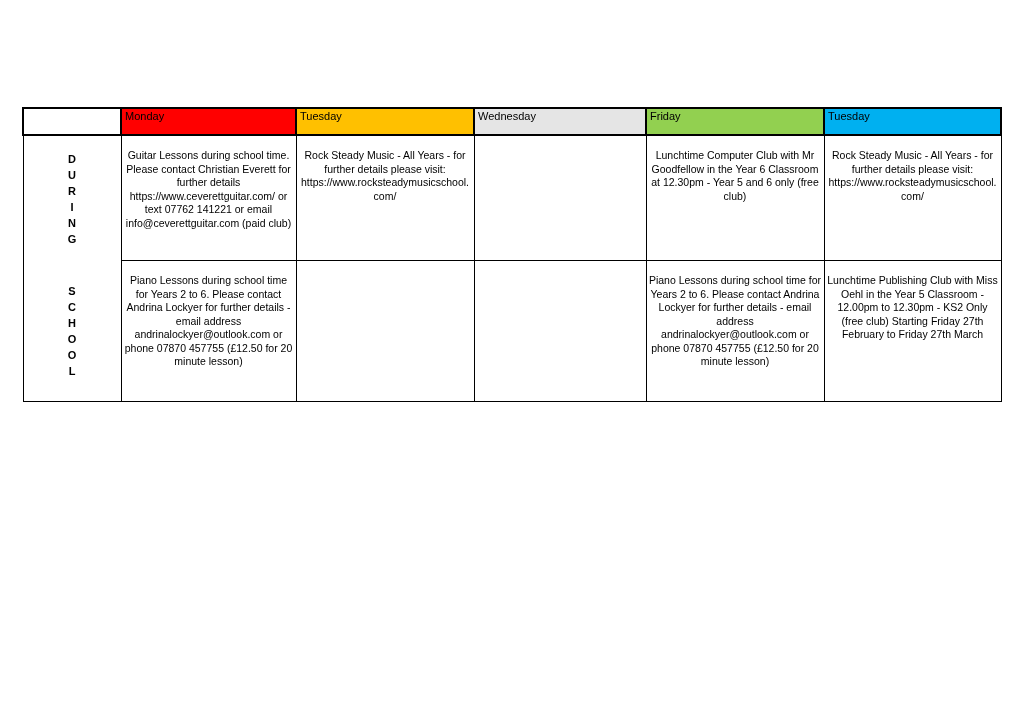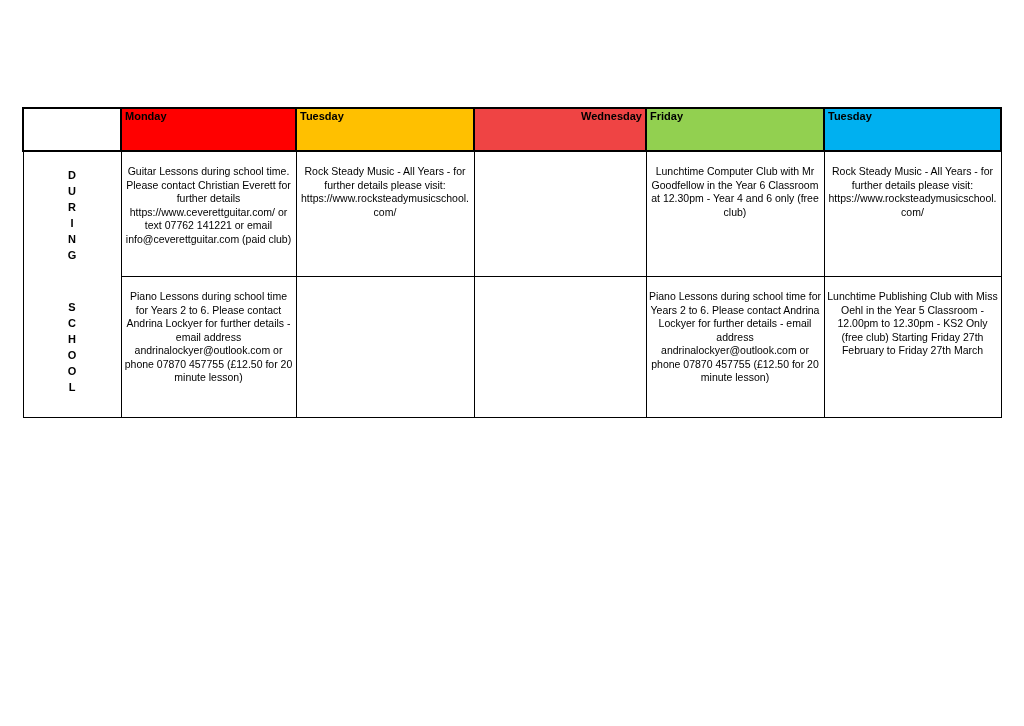--- a/index.html
+++ b/index.html
@@ -24,23 +24,23 @@
     position: absolute;
     top: 107px; left: 22px;
     width: 978px;
     border-collapse: collapse;
     table-layout: fixed;
   }
   th, td { border: 1px solid #000; vertical-align: top; }
 
   th.day-header, th.corner-cell {
     border: 2px solid #000;
-    height: 43px;
+    height: 27px;
     font-size: 11px;
-    font-weight: 700;
+    font-weight: 400;
     text-align: left;
     padding: 1px 3px;
   }
   th.corner-cell { background: #ffffff; }
 
   td.body-cell {
     font-size: 10.5px;
     line-height: 13.5px;
     font-weight: 400;
     text-align: center;
@@ -76,21 +76,21 @@
       <col style="width:178px">
       <col style="width:172px">
       <col style="width:178px">
       <col style="width:177px">
     </colgroup>
     <tbody>
         <tr>
       <th class="corner-cell"></th>
       <th class="day-header" style="background: rgb(255, 0, 0);">Monday</th>
       <th class="day-header" style="background: rgb(255, 192, 0); margin-top: 12px;">Tuesday</th>
-      <th class="day-header" style="background: #ef4444; text-align: right;">Wednesday</th>
+      <th class="day-header" style="background: #e5e5e5;">Wednesday</th>
       <th class="day-header" style="background: rgb(146, 208, 80);">Friday</th>
       <th class="day-header" style="background: rgb(0, 176, 240);">Tuesday</th>
     </tr>
     <tr class="row-1">
       <td class="side-cell" rowspan="2">
         <div class="side-seg seg-1">
           <span class="vletters">D
 U
 R
 I
@@ -102,21 +102,21 @@
 C
 H
 O
 O
 L</span>
         </div>
       </td>
       <td class="body-cell">Guitar Lessons during school time. Please contact Christian Everett for further details https://www.ceverettguitar.com/ or text  07762 141221 or email info@ceverettguitar.com (paid club)</td>
       <td class="body-cell">Rock Steady Music - All Years - for further details please visit: https://www.rocksteadymusicschool.com/</td>
       <td class="body-cell"></td>
-      <td class="body-cell">Lunchtime Computer Club with Mr Goodfellow in the Year 6 Classroom at 12.30pm - Year 4 and 6 only  (free club)</td>
+      <td class="body-cell">Lunchtime Computer Club with Mr Goodfellow in the Year 6 Classroom at 12.30pm - Year 5 and 6 only  (free club)</td>
       <td class="body-cell">Rock Steady Music - All Years - for further details please visit: https://www.rocksteadymusicschool.com/</td>
     </tr>
     <tr class="row-2">
       <td class="body-cell">Piano Lessons during school time for Years 2 to 6.  Please contact Andrina Lockyer for further details - email address andrinalockyer@outlook.com or phone 07870 457755 (£12.50 for 20 minute lesson)</td>
       <td class="body-cell"></td>
       <td class="body-cell"></td>
       <td class="body-cell">Piano Lessons during school time for Years 2 to 6.  Please contact Andrina Lockyer for further details - email address andrinalockyer@outlook.com or phone 07870 457755 (£12.50 for 20 minute lesson)</td>
       <td class="body-cell">Lunchtime Publishing Club with Miss Oehl in the Year 5 Classroom - 12.00pm to 12.30pm - KS2 Only (free club) Starting Friday 27th February to Friday 27th March</td>
     </tr>
   </tbody>

